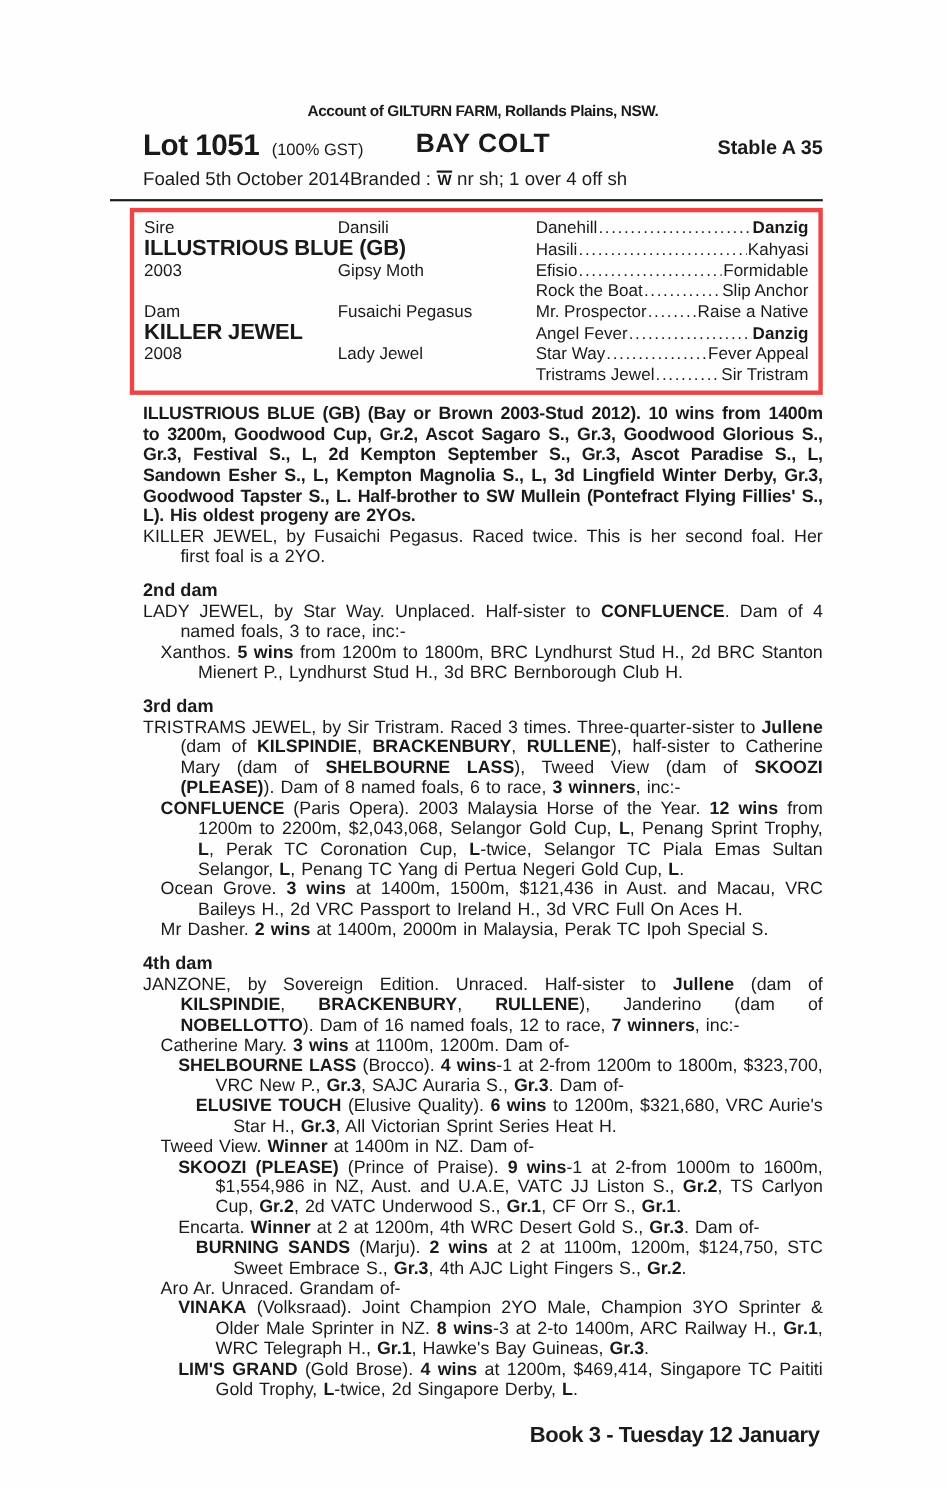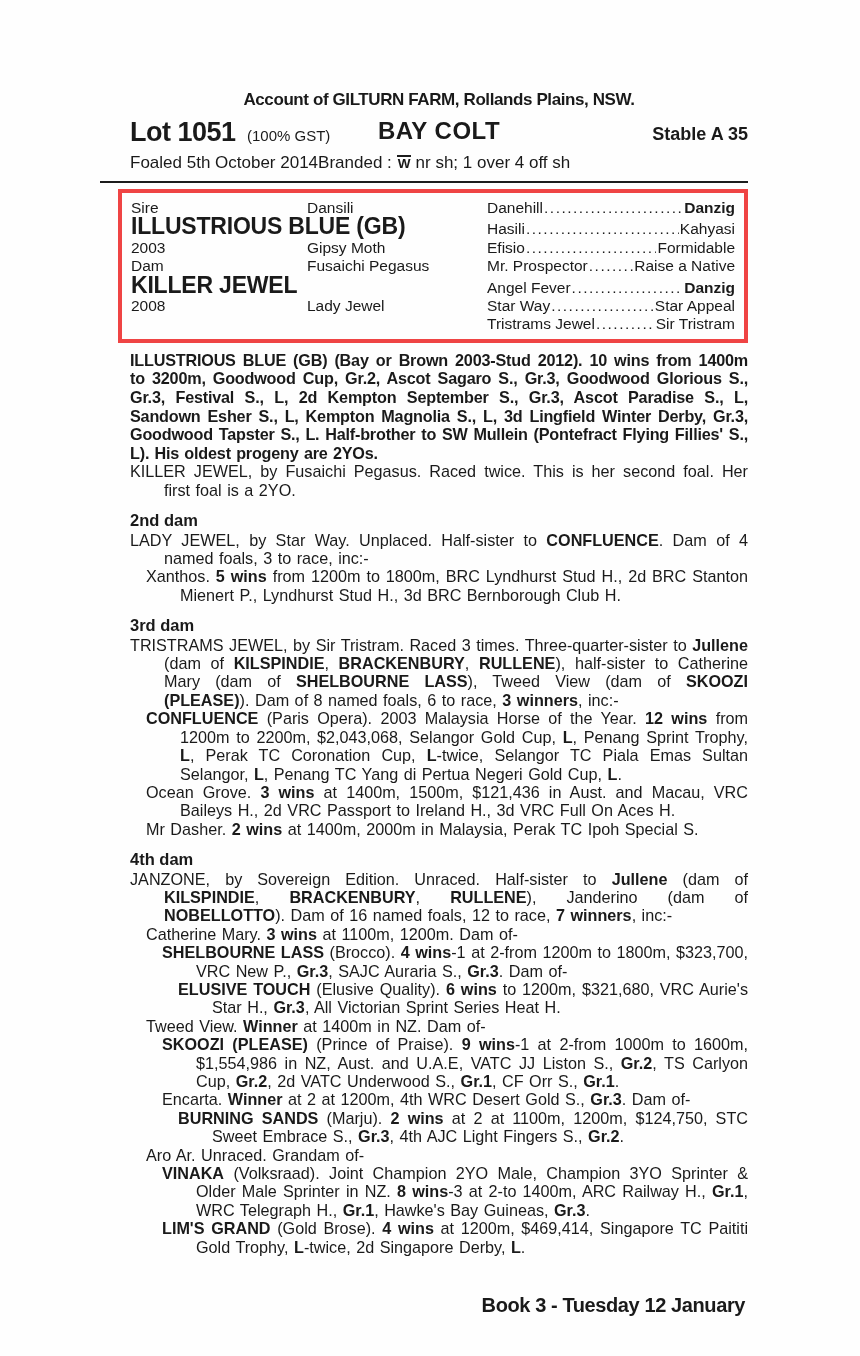--- a/index.html
+++ b/index.html
@@ -2,40 +2,40 @@
 <html><head>
 <meta charset="utf-8">
 <style>
   html,body { margin:0; padding:0; background:#ffffff; }
   .page {
     position:relative; width:860px; height:1356px; background:#fefefe;
     font-family:"Liberation Sans", sans-serif; color:#1a1a1a; overflow:hidden;
   }
   .content { position:absolute; left:130px; top:90px; width:618px; }
 
-  .account { text-align:center; font-weight:bold; font-size:17px; letter-spacing:-0.4px; line-height:20px; }
+  .account { text-align:center; font-weight:bold; font-size:14px; letter-spacing:-0.4px; line-height:20px; }
 
   .lotrow { position:relative; height:34px; margin-top:5px; }
   .lotleft { position:absolute; left:0; bottom:1px; white-space:nowrap; }
   .lot { font-size:27px; font-weight:bold; letter-spacing:-0.5px; }
   .gst { font-size:15px; margin-left:7px; }
   .title { position:absolute; left:50%; transform:translateX(-50%); bottom:4px; font-size:24px; font-weight:bold; letter-spacing:0.5px; }
   .stable { position:absolute; right:0; bottom:4px; font-size:18px; font-weight:bold; }
 
   .foalrow { display:flex; justify-content:flex-start; align-items:baseline;
     font-size:17px; margin-top:4px; padding-bottom:8px; }
   .rule { border-bottom:2px solid #1c1c1c; margin-left:-30px; margin-right:0; }
   .brand { display:inline-block; border-top:2px solid #1c1c1c; padding:0 1px; margin:0 5px;
     font-size:13.5px; font-weight:bold; letter-spacing:-1px; line-height:1.1; }
 
   .pedbox { margin-top:6px; margin-left:-12px; border:4px solid #ef4444; padding:6px 9px 5px 9px; font-size:15.5px; }
   .prow { display:flex; align-items:baseline; line-height:18.4px; }
   .pleft { width:176px; flex:none; }
   .pmid  { width:180px; flex:none; }
-  .pspan { width:356px; flex:none; font-weight:bold; font-size:23px; letter-spacing:-0.2px; }
+  .pspan { width:356px; flex:none; font-weight:bold; font-size:20px; letter-spacing:-0.2px; }
   .pright { flex:1; display:flex; align-items:baseline; min-width:0; }
   .pname { white-space:nowrap; }
   .dots { flex:1; overflow:hidden; white-space:nowrap; margin:0 1px; }
   .dots::before { content:"..........................................................................."; letter-spacing:1.5px; }
   .panc { white-space:nowrap; }
   .b { font-weight:bold; }
 
   .sirepara { margin:8px 0 0 0; font-weight:bold; text-align:justify;
     font-size:16.2px; line-height:18.6px; letter-spacing:-0.2px; word-spacing:1px; }
 
@@ -95,20 +95,29 @@
         <div class="prow">
           <div class="pleft">2003</div>
           <div class="pmid">Gipsy Moth</div>
           <div class="pright">
             <span class="pname">Efisio</span>
             <span class="dots"></span>
             <span class="panc">Formidable</span>
           </div>
         </div>
         <div class="prow">
+          <div class="pleft"></div>
+          <div class="pmid"></div>
+          <div class="pright">
+            <span class="pname">Rock the Boat</span>
+            <span class="dots"></span>
+            <span class="panc">Slip Anchor</span>
+          </div>
+        </div>
+        <div class="prow">
           <div class="pleft">Dam</div>
           <div class="pmid">Fusaichi Pegasus</div>
           <div class="pright">
             <span class="pname">Mr. Prospector</span>
             <span class="dots"></span>
             <span class="panc">Raise a Native</span>
           </div>
         </div>
         <div class="prow">
           <div class="pspan">KILLER JEWEL</div>
@@ -117,21 +126,21 @@
             <span class="dots"></span>
             <span class="panc b">Danzig</span>
           </div>
         </div>
         <div class="prow">
           <div class="pleft">2008</div>
           <div class="pmid">Lady Jewel</div>
           <div class="pright">
             <span class="pname">Star Way</span>
             <span class="dots"></span>
-            <span class="panc">Star Appeal</span>
+            <span class="panc">Fever Appeal</span>
           </div>
         </div>
         <div class="prow">
           <div class="pleft"></div>
           <div class="pmid"></div>
           <div class="pright">
             <span class="pname">Tristrams Jewel</span>
             <span class="dots"></span>
             <span class="panc">Sir Tristram</span>
           </div>

